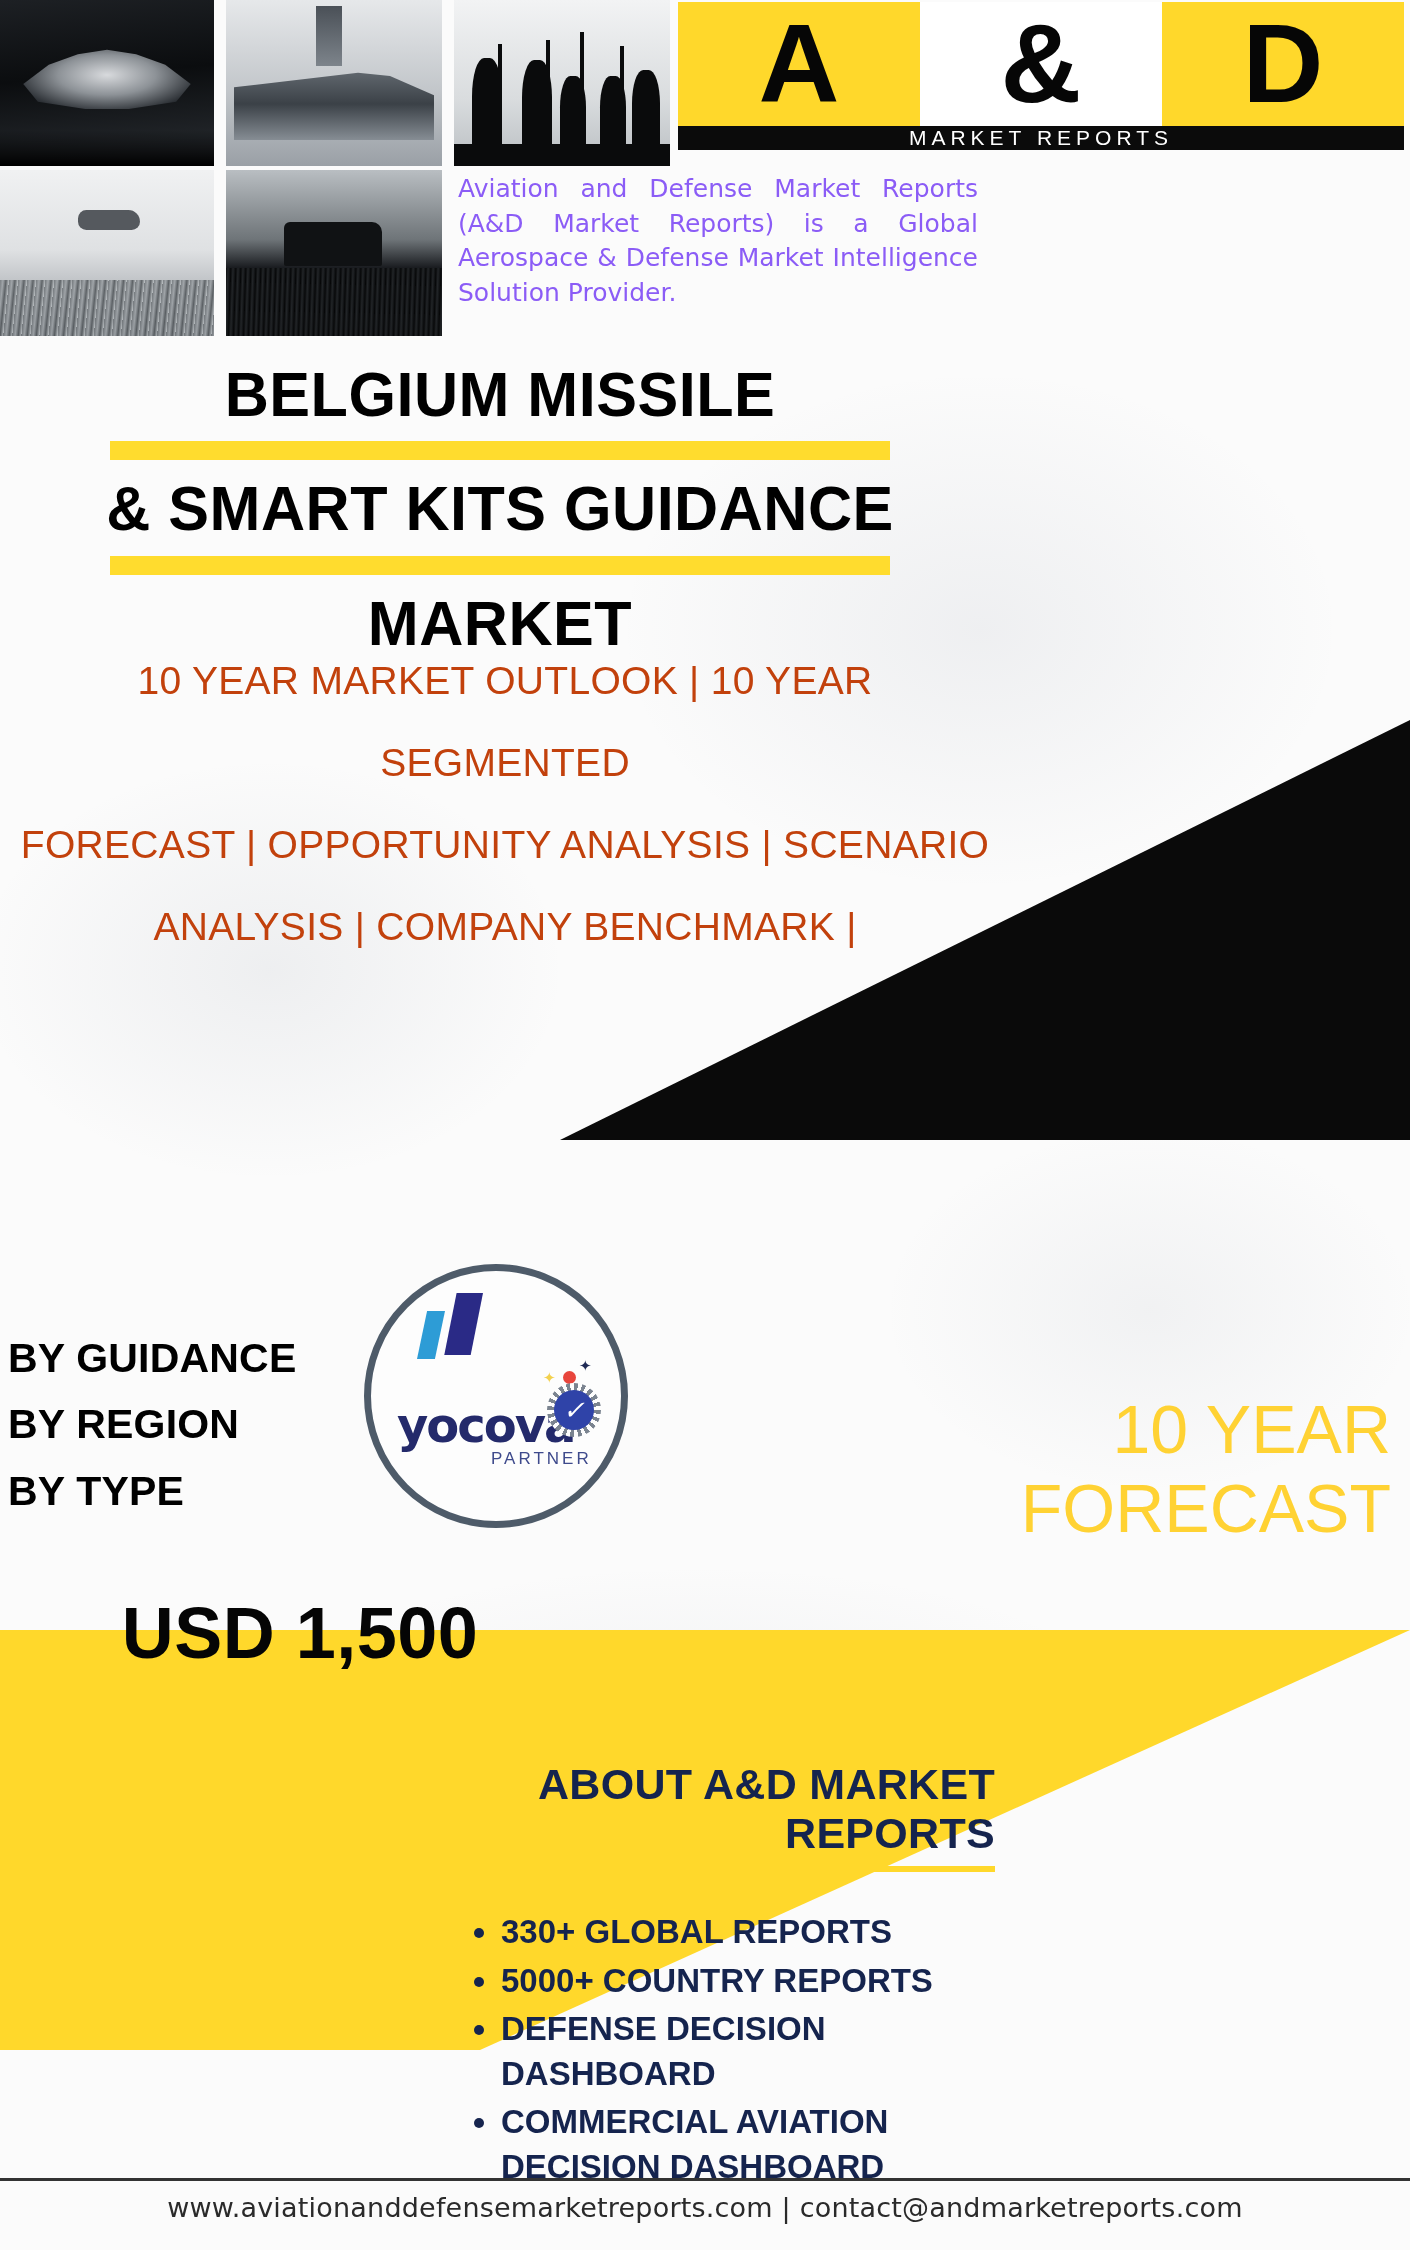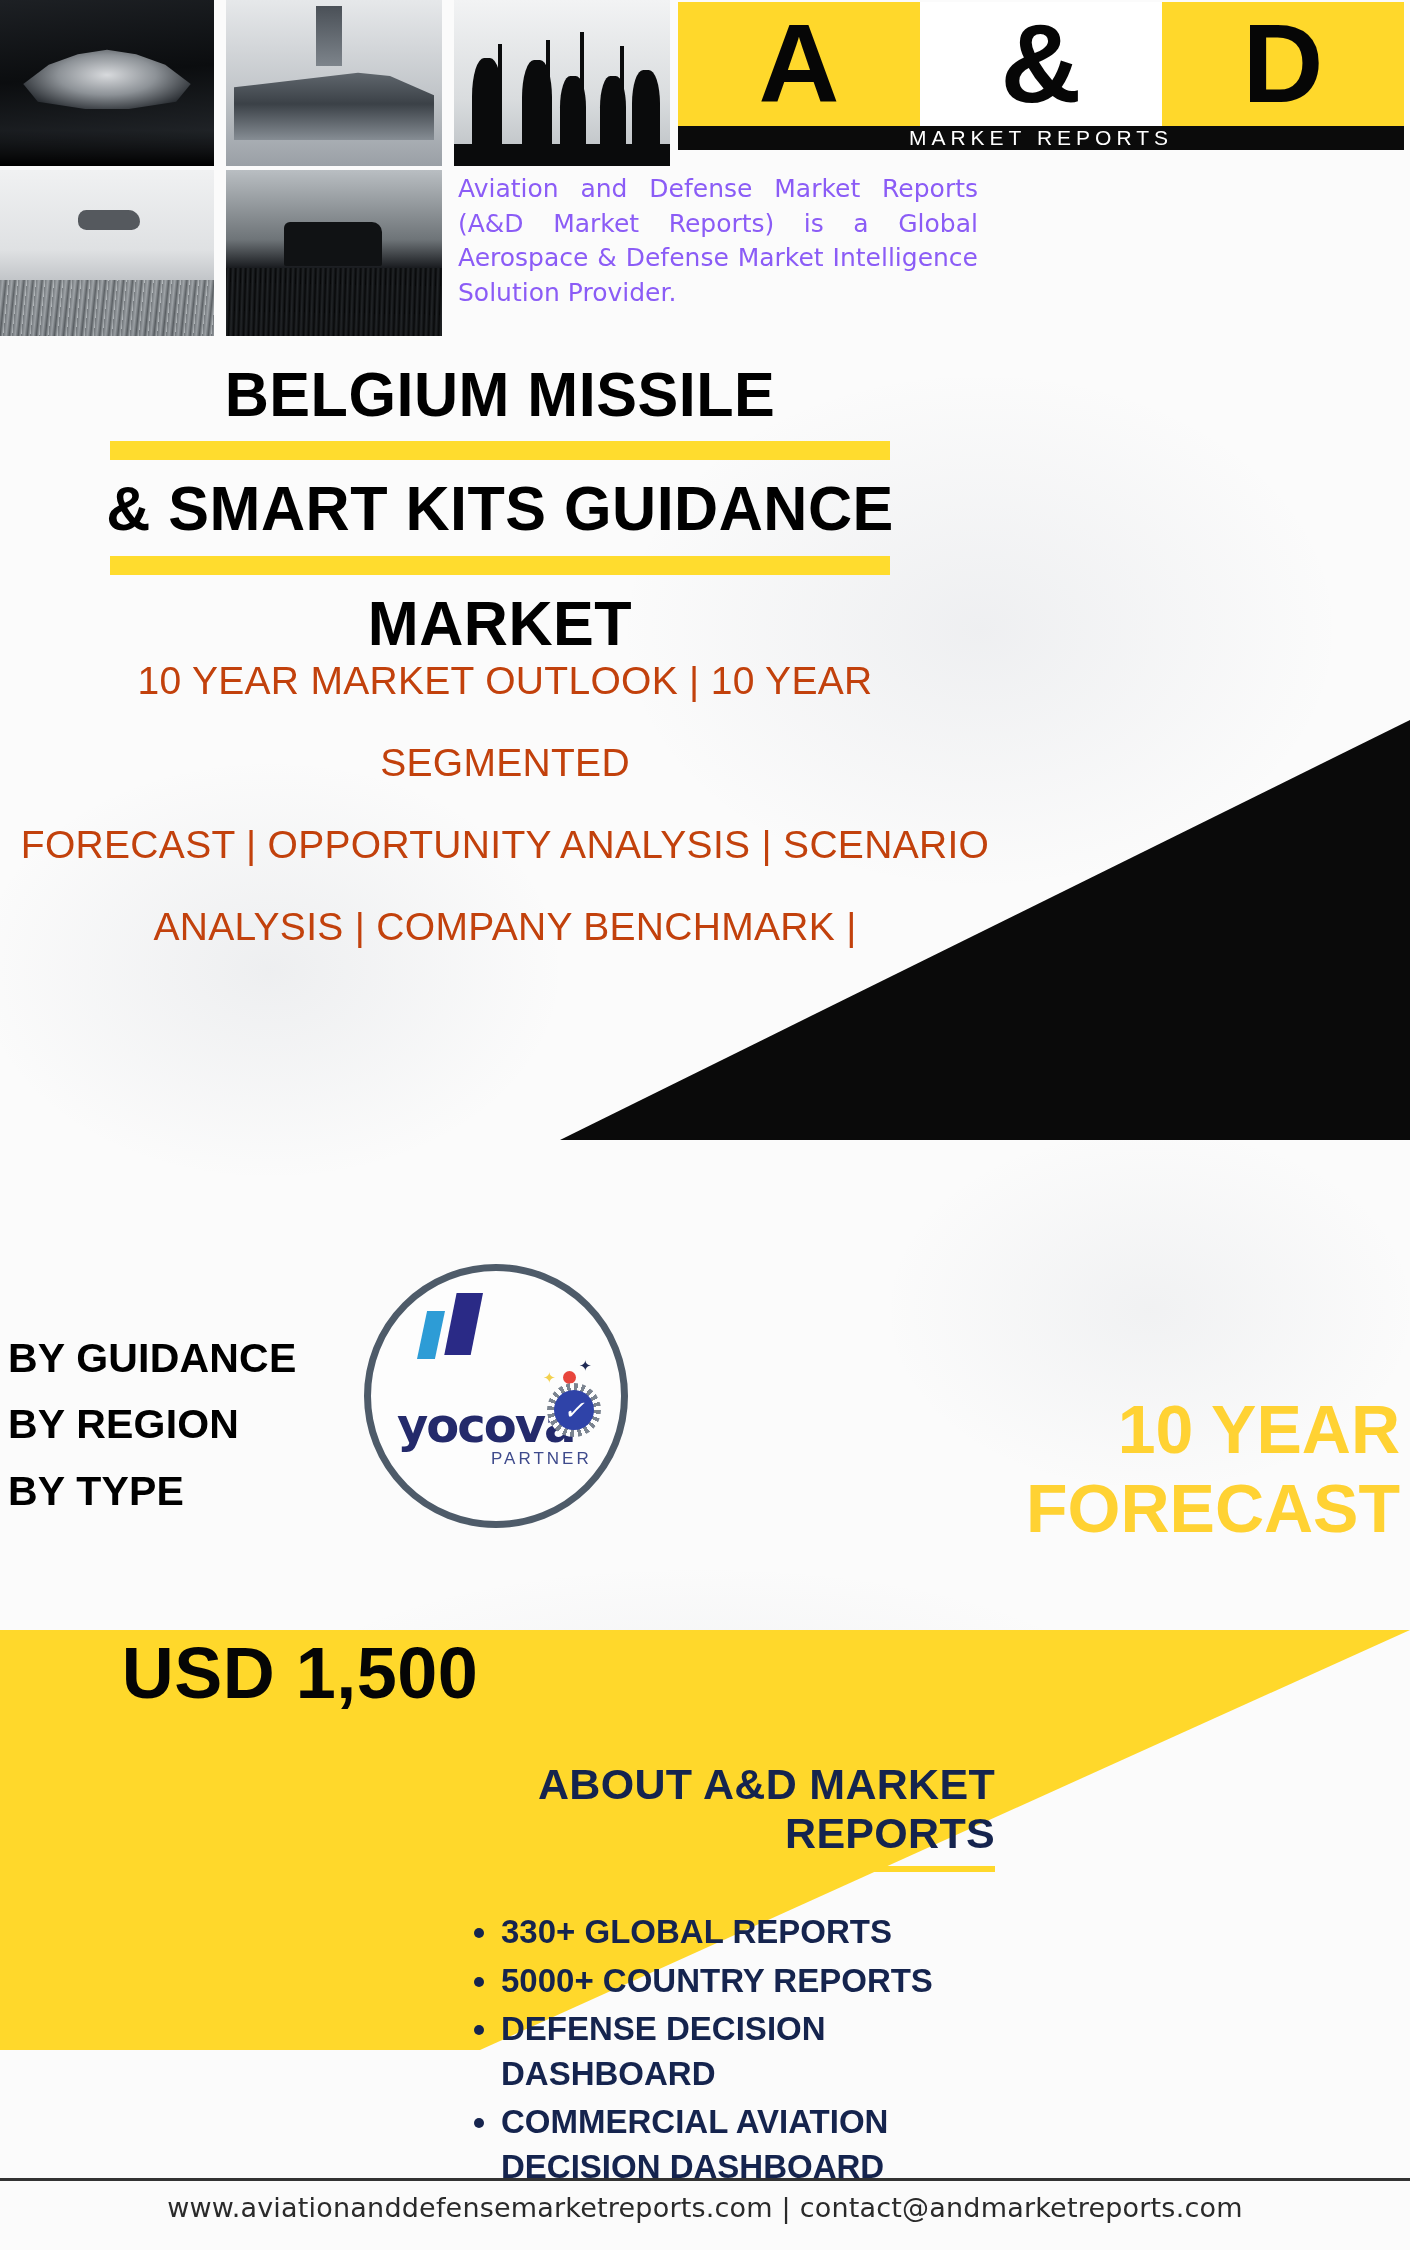--- a/index.html
+++ b/index.html
@@ -130,26 +130,26 @@
     background:#2f43a8; display:flex; align-items:center; justify-content:center;
     color:#fff; font-size:26px; line-height:1; }
   .yv-dots{ position:absolute; left:160px; top:86px; width:66px; height:34px; }
   .yv-dots i{ position:absolute; display:block; }
   .yv-dots .red{ left:32px; top:14px; width:13px; height:13px; border-radius:50%; background:#e8453c; }
   .yv-dots .s1{ left:12px; top:12px; color:#f3d14e; font-size:15px; font-style:normal; }
   .yv-dots .s2{ left:48px; top:0px; color:#1f2a55; font-size:15px; font-style:normal; }
 
   
   .forecast{ position:absolute; left:620px; top:1390px; width:790px; text-align:right;
-    padding-right:10px;
+    padding-right:19px;
     font-family:"Liberation Sans Narrow","Liberation Sans", sans-serif;
-    font-weight:bold; font-size:68px; color:#FFD233; line-height:1.16; }
-
-  
-  .price{ position:absolute; left:0; top:1632px; width:600px; text-align:center;
+    font-weight:normal; font-size:68px; color:#FFD233; line-height:1.16; }
+
+  
+  .price{ position:absolute; left:0; top:1592px; width:600px; text-align:center;
     font-family:"Liberation Sans Narrow","Liberation Sans", sans-serif;
     font-weight:bold; font-size:72px; color:#050505; letter-spacing:.5px; }
 
   
   .about{ position:absolute; left:455px; top:1760px; width:540px; }
   .about-title{ font-family:"Liberation Sans Narrow","Liberation Sans", sans-serif;
     font-weight:bold; font-size:43px; color:#15244e; text-align:right; letter-spacing:.3px; }
   .about-rule{ height:6px; background:#FFD82B; margin-top:8px; width:100%; }
   .about-list{ margin:38px 0 0 46px; }
   .about-list li{ font-family:"Liberation Sans Narrow","Liberation Sans", sans-serif;

